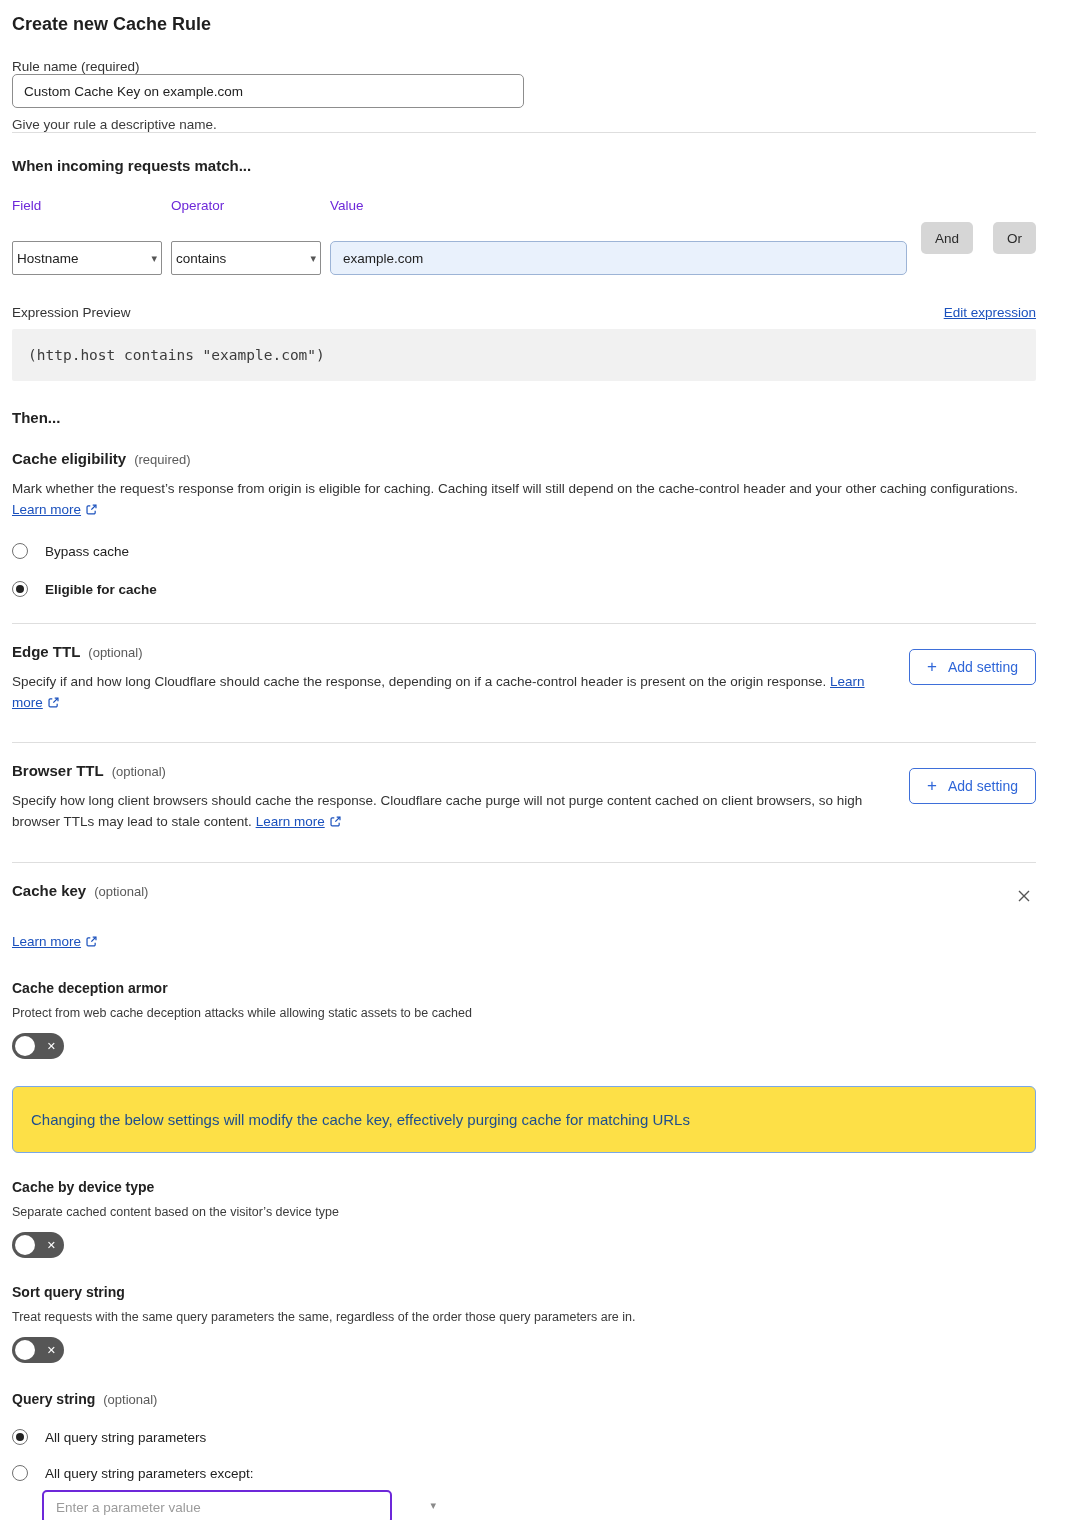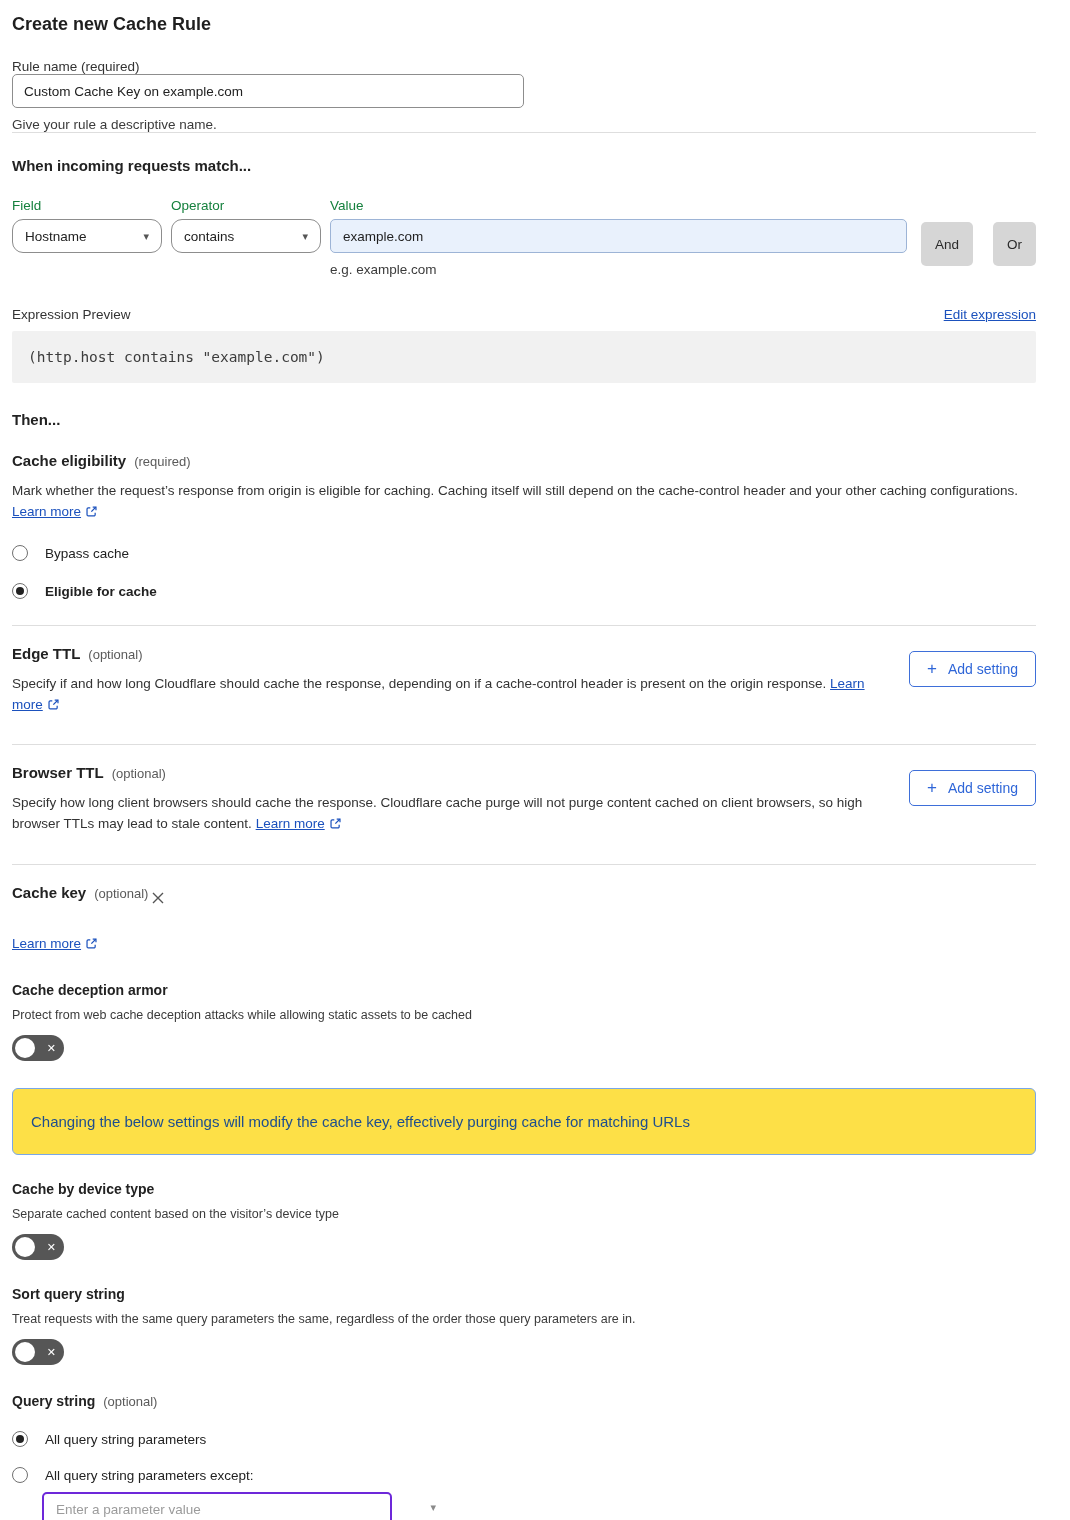--- a/index.html
+++ b/index.html
@@ -21,36 +21,36 @@
   }
   .helper { font-size: 13.5px; color: #3b3b3b; margin-top: 9px; }
 
   hr.divider { border: none; border-top: 1px solid #dedede; margin: 0; }
   .divider-gap-top { margin-top: 22px; }
 
   h2.section-heading { font-size: 15px; font-weight: 700; color: #222; }
 
   .match-section { margin-top: 24px; }
   .match-row { display: flex; align-items: flex-start; margin-top: 24px; }
-  .col-label { font-size: 13.5px; color: #15803d; margin-bottom: 6px; }
+  .col-label { font-size: 13.5px; color: #6d28d9; margin-bottom: 28px; }
   .select {
-    width: 150px; height: 34px; border: 1px solid #8d8d8d; border-radius: 11px;
+    width: 150px; height: 34px; border: 1px solid #8d8d8d; border-radius: 2px;
     background: #fff; display: flex; align-items: center; justify-content: space-between;
-    padding: 0 12px; font-size: 13.5px; color: #222; cursor: pointer;
+    padding: 0 4px; font-size: 13.5px; color: #222; cursor: pointer;
   }
   .select .caret { font-size: 11px; color: #555; }
   .col { margin-right: 9px; }
   .value-col { flex: 1; margin-right: 0; }
   .value-input {
     width: 100%; height: 34px; background: #e9f1fc; border: 1px solid #9db4d6;
     border-radius: 5px; padding: 0 12px; font-size: 13.5px; color: #1f1f1f;
     font-family: "Liberation Sans", sans-serif; outline: none;
   }
   .gray-btn {
-    height: 44px; padding: 0 14px; background: #d6d6d6; color: #2b2b2b;
+    height: 32px; padding: 0 14px; background: #d6d6d6; color: #2b2b2b;
     border: none; border-radius: 5px; font-size: 13.5px; cursor: pointer;
     font-family: "Liberation Sans", sans-serif; margin-top: 24px;
   }
   .and-btn { margin-left: 14px; }
   .or-btn { margin-left: 20px; }
 
   .expr-header { display: flex; justify-content: space-between; align-items: flex-end; margin-top: 30px; }
   .expr-label { font-size: 13.5px; color: #333; }
   a.link { color: #1b51bd; text-decoration: underline; font-size: 13.5px; cursor: pointer; }
   .code-block {
@@ -79,21 +79,21 @@
 
   .setting-section { display: flex; justify-content: space-between; align-items: flex-start; padding-top: 19px; }
   .setting-text { max-width: 855px; }
   .add-btn {
     height: 36px; padding: 0 17px; background: #fff; border: 1px solid #3e6fd9;
     border-radius: 5px; color: #2f66d8; font-size: 14px; display: flex; align-items: center;
     cursor: pointer; font-family: "Liberation Sans", sans-serif; margin-top: 6px;
   }
   .add-btn .plus { font-size: 17px; margin-right: 11px; font-weight: 400; }
 
-  .cachekey-header { display: flex; align-items: flex-start; }
+  .cachekey-header { display: flex; justify-content: space-between; align-items: flex-start; }
   .close-btn { background: none; border: none; cursor: pointer; padding: 2px; margin-top: 4px; margin-right: 2px; }
   .close-btn svg { display: block; }
 
   .sub-title { font-size: 14px; font-weight: 700; color: #222; }
   .sub-desc { font-size: 12.5px; color: #3b3b3b; margin-top: 10px; }
 
   .toggle {
     width: 52px; height: 26px; background: #565656; border-radius: 13px;
     position: relative; margin-top: 13px; cursor: pointer; border: none; display: block;
   }
@@ -149,21 +149,20 @@
       <div class="col">
         <div class="col-label">Operator</div>
         <div class="select">
           <span>contains</span>
           <span class="caret">▾</span>
         </div>
       </div>
       <div class="col value-col">
         <div class="col-label">Value</div>
         <input class="value-input" type="text" value="example.com" style="">
-        <div class="helper">e.g. example.com</div>
       </div>
       <button class="gray-btn and-btn">And</button>
       <button class="gray-btn or-btn">Or</button>
     </div>
   </div>
 
   <div class="expr-header">
     <div class="expr-label">Expression Preview</div>
     <a class="link">Edit expression</a>
   </div>

